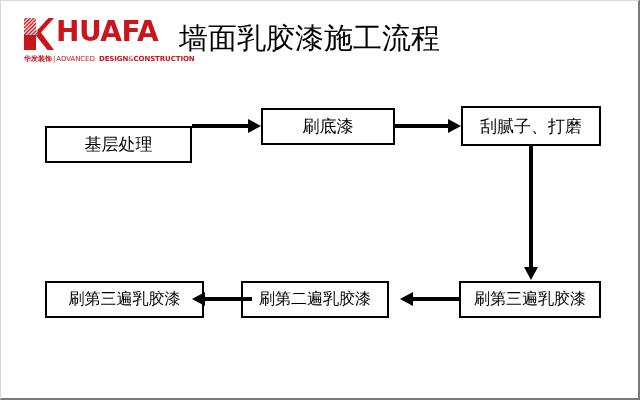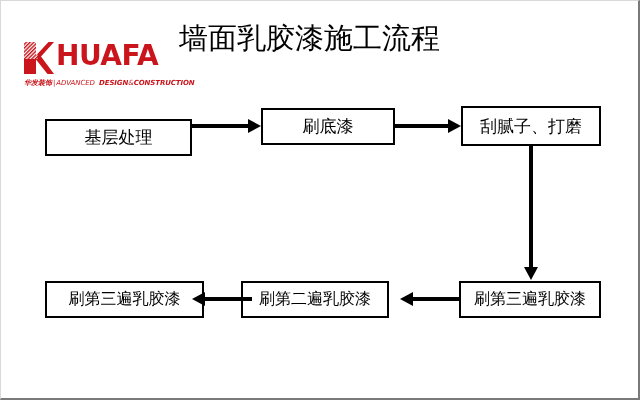--- a/index.html
+++ b/index.html
@@ -27,21 +27,20 @@
     overflow: hidden;
   }
 
   
   #logo {
     position: absolute;
     left: 22px;
     top: 14px;
     width: 160px;
     height: 48px;
-    margin-top: 24px;
   }
   #logo-mark {
     position: absolute;
     left: 0px;
     top: 2px;
     width: 32px;
     height: 34px;
   }
   #logo-wordmark {
     position: absolute;
@@ -55,21 +54,20 @@
     line-height: 34px;
     white-space: nowrap;
   }
   #logo-tagline {
     position: absolute;
     left: 1px;
     top: 36px;
     white-space: nowrap;
     line-height: 9px;
     color: #c9151b;
-    font-style: italic;
   }
   .tag-cn {
     font-family: "DejaVu Sans", sans-serif;
     font-size: 7px;
     font-weight: bold;
     color: #c9151b;
   }
   .tag-sep {
     font-family: "DejaVu Sans", "Liberation Sans", sans-serif;
     font-size: 7px;
@@ -113,21 +111,21 @@
     display: flex;
     align-items: center;
     justify-content: center;
     font-family: "DejaVu Sans", sans-serif;
     font-size: 17px;
     color: #000000;
     white-space: nowrap;
   }
   .flow-box.narrow-text { font-size: 16px; }
 
-  #box-1 { left: 44px;  top: 118px; width: 147px; height: 37px; }
+  #box-1 { left: 44px;  top: 125px; width: 147px; height: 37px; }
   #box-2 { left: 260px; top: 107px; width: 134px; height: 37px; }
   #box-3 { left: 460px; top: 105px; width: 140px; height: 40px; }
   #box-4 { left: 458px; top: 280px; width: 142px; height: 37px; }
   #box-5 { left: 240px; top: 280px; width: 148px; height: 37px; }
   #box-6 { left: 44px;  top: 280px; width: 159px; height: 37px; }
 
   
   .arrow-h {
     position: absolute;
     height: 4px;

